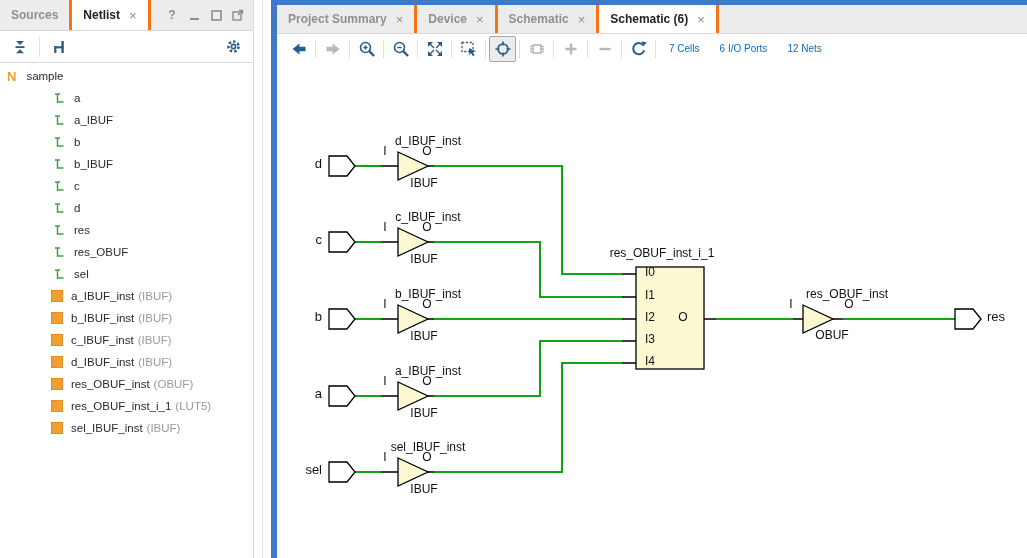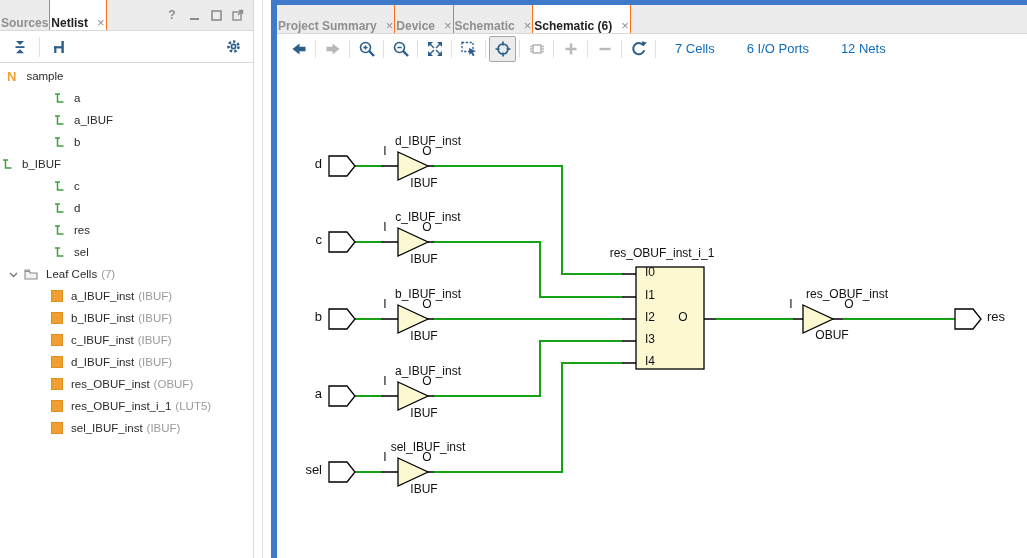--- a/index.html
+++ b/index.html
@@ -2,22 +2,22 @@
 <html><head>
 <meta charset="utf-8">
 <style>
   html,body{margin:0;padding:0;background:#fff;overflow:hidden;}
   #app{position:relative;width:1027px;height:558px;font-family:"Liberation Sans",sans-serif;
        -webkit-font-smoothing:antialiased;background:#fff;overflow:hidden;}
 
   
   .lp{position:absolute;left:0;top:0;width:253px;height:558px;background:#fff;border-right:1px solid #d9d9d9;}
   .tabbar{height:30px;background:#ececec;border-bottom:1px solid #d9d9d9;display:flex;align-items:stretch;}
-  .tab{display:flex;align-items:flex-end;padding:0 1px;font-size:12px;font-weight:bold;color:#8f8f8f;
-       border-right:1px solid #f97316;white-space:nowrap;cursor:default;}
+  .tab{display:flex;align-items:center;padding:0 11px;font-size:12px;font-weight:bold;color:#8f8f8f;
+       border-right:3px solid #f97316;white-space:nowrap;cursor:default;}
   .tab.active{background:#fff;color:#222;}
   .tab .x{margin-left:9px;color:#8f8f8f;font-weight:normal;font-size:13px;}
   .winicons{margin-left:auto;display:flex;align-items:center;gap:10px;padding-right:9px;color:#8c8c8c;}
   .winicons .wi{display:flex;align-items:center;justify-content:center;width:12px;height:12px;font-size:12px;font-weight:bold;}
 
   .lp-toolbar{height:31px;background:#fff;border-bottom:1px solid #d9d9d9;display:flex;align-items:center;padding:0 9px;}
   .sep{width:1px;height:20px;background:#e0e0e0;margin:0 8px;}
   .ibtn{display:flex;align-items:center;justify-content:center;width:22px;height:22px;}
 
   .tree{padding-top:2px;font-size:11.5px;color:#2a2a2a;}
@@ -33,21 +33,21 @@
   
   .win-split{position:absolute;left:262px;top:0;width:1px;height:558px;background:#e2e2e2;}
   .rp-blue-left{position:absolute;left:271px;top:0;width:6px;height:558px;background:#3e7ac9;}
   .rp-blue-top{position:absolute;left:271px;top:0;width:756px;height:5px;background:#3e7ac9;}
   .rp{position:absolute;left:277px;top:5px;width:750px;height:553px;background:#fff;}
   .rp .tabbar{height:28px;}
   .rp-toolbar{height:29px;background:#fff;border-bottom:1px solid #e4e4e4;display:flex;align-items:center;padding:0 8px;}
   .tbtn{display:flex;align-items:center;justify-content:center;width:25px;height:24px;border:1px solid transparent;}
   .tbtn.selected{background:#ececec;border:1px solid #a8a8a8;border-radius:2px;}
   .tsep{width:1px;height:18px;background:#e0e0e0;margin:0 3px;}
-  .tlink{color:#0f6bbd;font-size:13px;margin:0 16px;cursor:pointer;}
+  .tlink{color:#0f6bbd;font-size:10px;margin:0 10px;cursor:pointer;}
 
   
   .canvas{position:absolute;left:0;top:57px;width:750px;height:496px;background:#fff;}
   .canvas svg{position:absolute;left:0;top:0;}
   .sl{position:absolute;font-size:12px;color:#111;text-align:center;line-height:1.15;}
   .sl.port{font-size:13px;text-align:right;}
   .sl.left{text-align:left;}
   .sl.eqn{font-size:12.5px;}
 </style>
 </head>
@@ -127,21 +127,21 @@
             <path d="M3,2 h5 M5.5,2 v8 h6" fill="none" stroke="#3da13d" stroke-width="1.5"></path>
           </svg>
           <span>a_IBUF</span>
         </div>
       <div class="trow" style="padding-left:52px">
           <svg class="neticon" width="14" height="13">
             <path d="M3,2 h5 M5.5,2 v8 h6" fill="none" stroke="#3da13d" stroke-width="1.5"></path>
           </svg>
           <span>b</span>
         </div>
-      <div class="trow" style="">
+      <div class="trow" style="padding-left:52px">
           <svg class="neticon" width="14" height="13">
             <path d="M3,2 h5 M5.5,2 v8 h6" fill="none" stroke="#3da13d" stroke-width="1.5"></path>
           </svg>
           <span>b_IBUF</span>
         </div>
       <div class="trow" style="padding-left:52px">
           <svg class="neticon" width="14" height="13">
             <path d="M3,2 h5 M5.5,2 v8 h6" fill="none" stroke="#3da13d" stroke-width="1.5"></path>
           </svg>
           <span>c</span>
@@ -155,33 +155,29 @@
       <div class="trow" style="padding-left:52px">
           <svg class="neticon" width="14" height="13">
             <path d="M3,2 h5 M5.5,2 v8 h6" fill="none" stroke="#3da13d" stroke-width="1.5"></path>
           </svg>
           <span>res</span>
         </div>
       <div class="trow" style="padding-left:52px">
           <svg class="neticon" width="14" height="13">
             <path d="M3,2 h5 M5.5,2 v8 h6" fill="none" stroke="#3da13d" stroke-width="1.5"></path>
           </svg>
+          <span>res_OBUF</span>
+        </div>
+      <div class="trow" style="padding-left:52px">
+          <svg class="neticon" width="14" height="13">
+            <path d="M3,2 h5 M5.5,2 v8 h6" fill="none" stroke="#3da13d" stroke-width="1.5"></path>
+          </svg>
           <span>sel</span>
         </div>
 
-      <div class="trow" style="padding-left:9px">
-        <svg class="chev" width="9" height="9">
-            <polyline points="1,3 4.5,6.5 8,3" fill="none" stroke="#777" stroke-width="1.4"></polyline>
-          </svg>
-        <svg class="ficon" width="14" height="12">
-            <path d="M1,3.5 h4 l1.5,1.5 h6.5 v6 h-12 z M1,3.5 v-1.5 h4 l1,1" fill="#f2f2f2" stroke="#8a8a8a" stroke-width="1.1"></path>
-          </svg>
-        <span class="lbl">Leaf Cells</span>
-        <span class="muted">(7)</span>
-      </div>
 
       <div class="trow" style="padding-left:51px">
           <span class="cellicon"></span>
           <span>a_IBUF_inst</span>
           <span class="muted">(IBUF)</span>
         </div>
       <div class="trow" style="padding-left:51px">
           <span class="cellicon"></span>
           <span>b_IBUF_inst</span>
           <span class="muted">(IBUF)</span>

